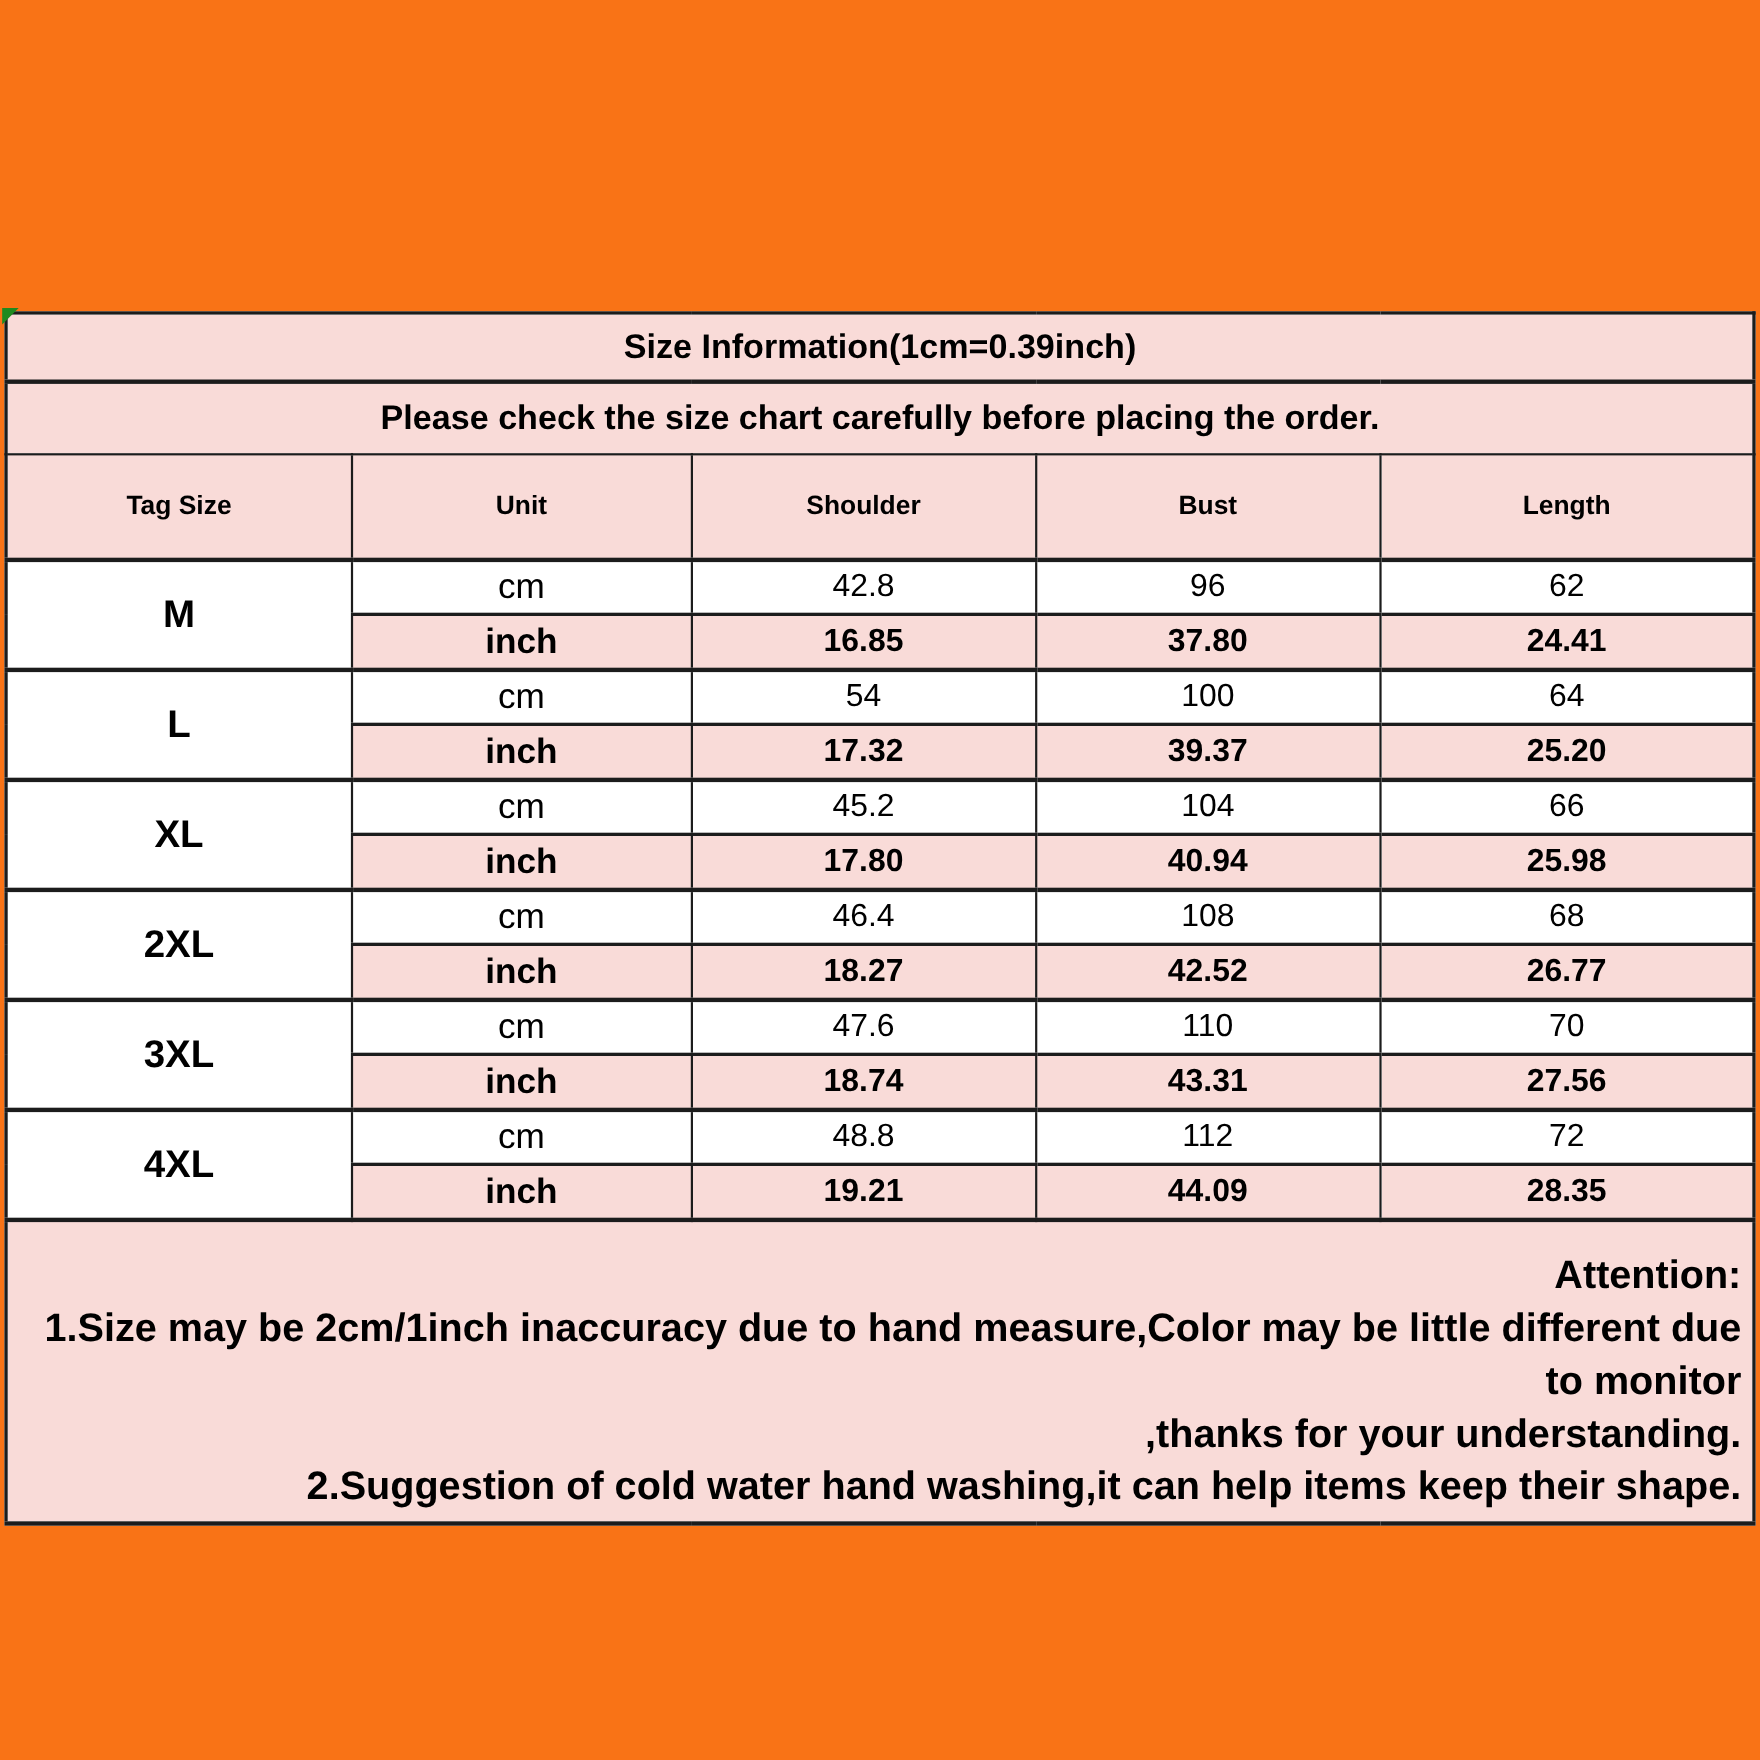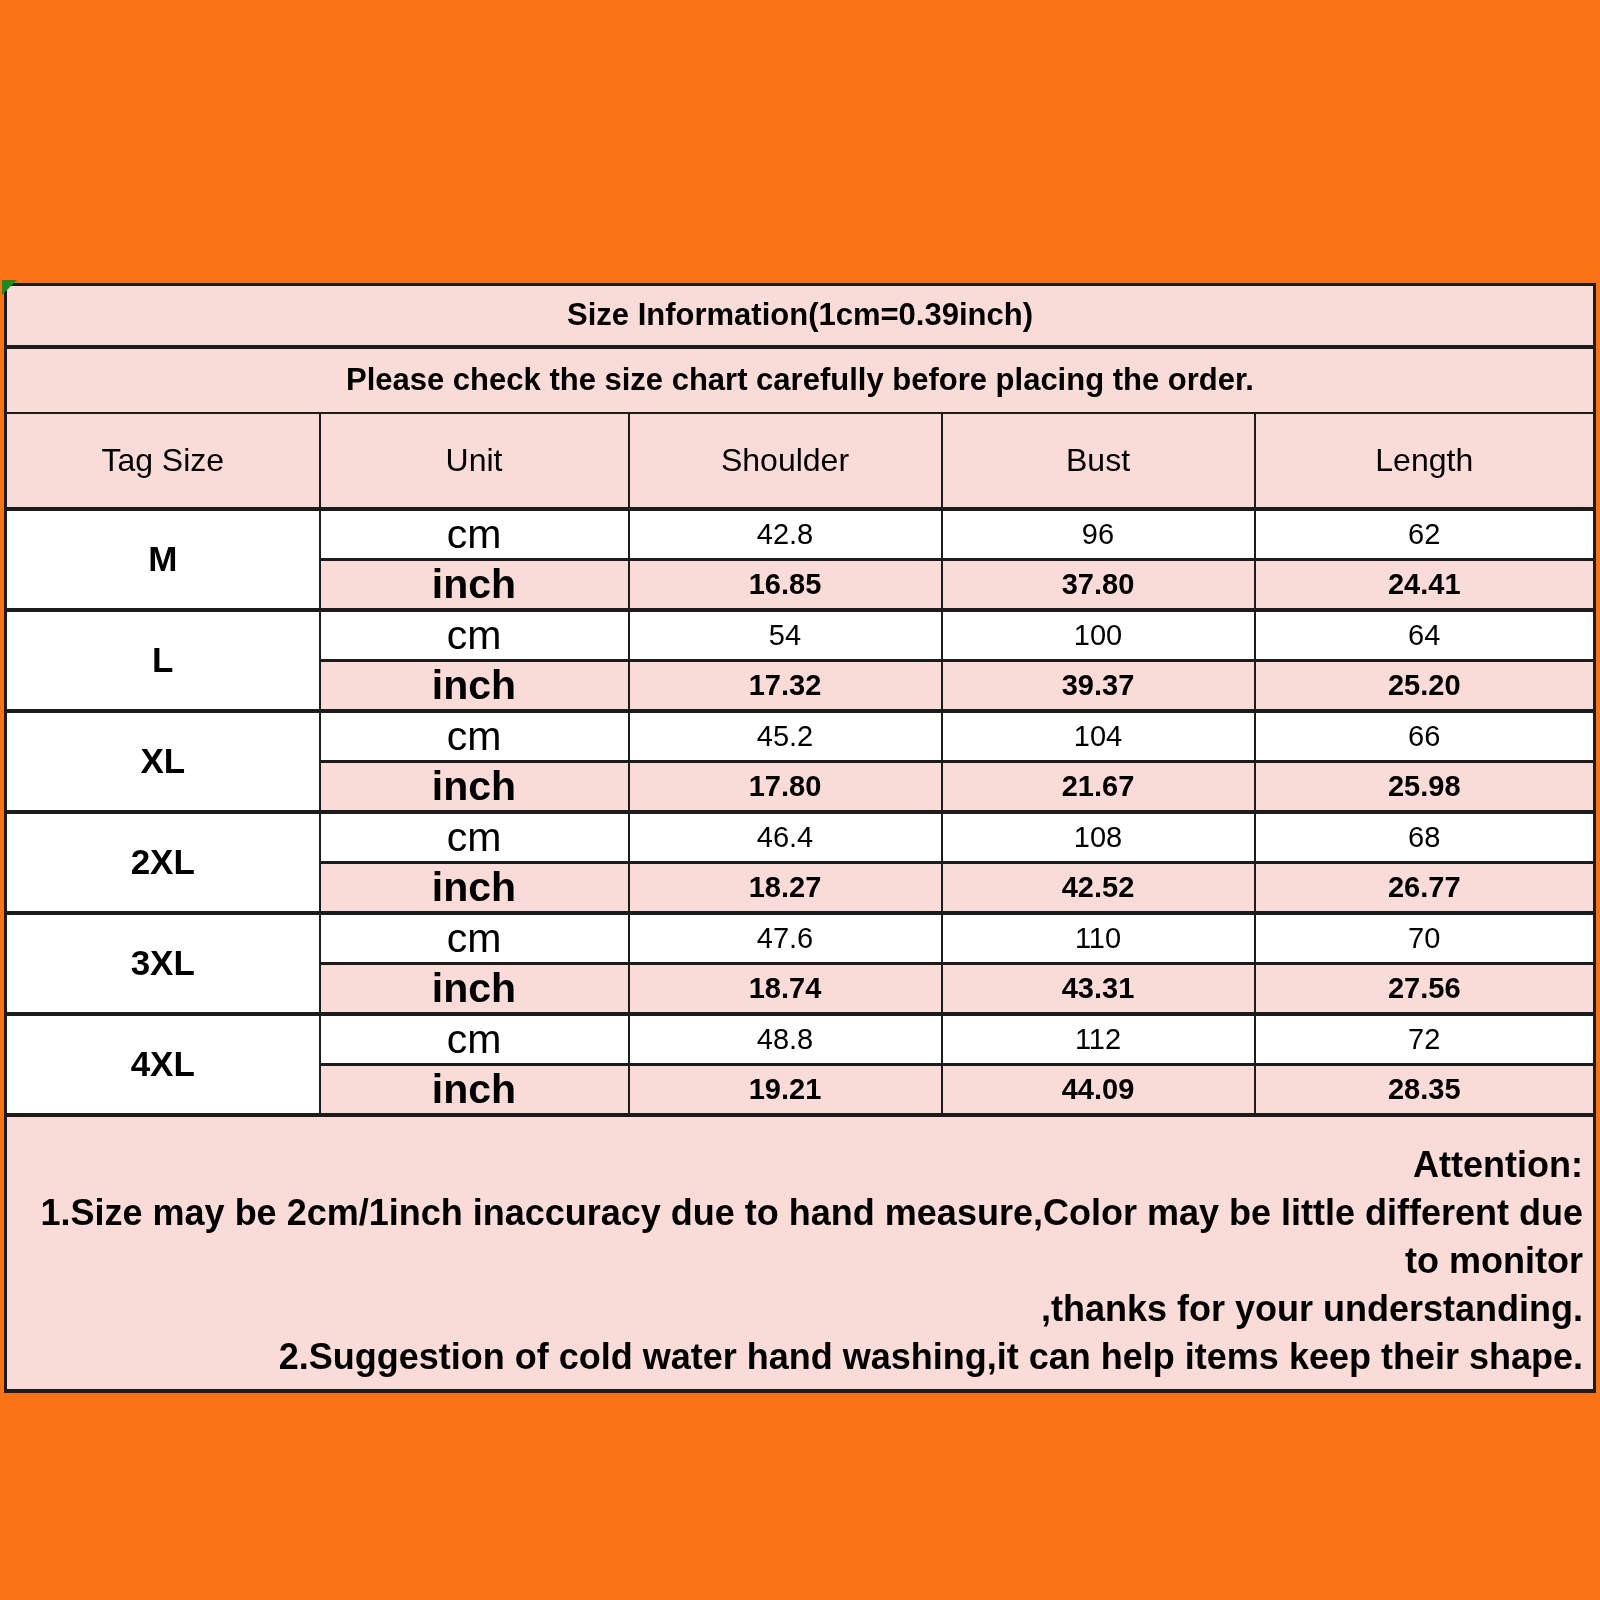--- a/index.html
+++ b/index.html
@@ -38,34 +38,34 @@
     font-size: 31px;
     font-weight: bold;
     border-bottom-width: 4px;
   }
   .row-subtitle td {
     height: 66px;
     font-size: 31px;
   }
   .row-header th {
     height: 96px;
-    font-size: 32px;
-    font-weight: normal;
+    font-size: 24px;
+    font-weight: bold;
   }
   .row-cm td { height: 50px; }
   .row-inch td { height: 50px; }
   .pair-start td { border-top-width: 4px; }
   .row-inch td { border-top-width: 3px; }
 
   .size-label {
     font-size: 35px;
     font-weight: bold;
     background: #ffffff;
   }
-  .unit-cell { font-size: 41px; }
+  .unit-cell { font-size: 32px; }
   .value-cell { font-size: 29px; }
 
   .row-attention td {
     border-top-width: 4px;
     border-bottom-width: 4px;
     height: 200px;
     text-align: right;
     vertical-align: top;
     font-size: 36px;
     line-height: 48px;
@@ -146,21 +146,21 @@
     <tr class="row-cm pair-start">
       <td class="size-label" rowspan="2">XL</td>
       <td class="unit-cell white">cm</td>
       <td class="value-cell white">45.2</td>
       <td class="value-cell white">104</td>
       <td class="value-cell white">66</td>
     </tr>
     <tr class="row-inch">
       <td class="unit-cell pink">inch</td>
       <td class="value-cell pink">17.80</td>
-      <td class="value-cell pink">21.67</td>
+      <td class="value-cell pink">40.94</td>
       <td class="value-cell pink">25.98</td>
     </tr>
 
     <tr class="row-cm pair-start">
       <td class="size-label" rowspan="2">2XL</td>
       <td class="unit-cell white">cm</td>
       <td class="value-cell white">46.4</td>
       <td class="value-cell white">108</td>
       <td class="value-cell white">68</td>
     </tr>

